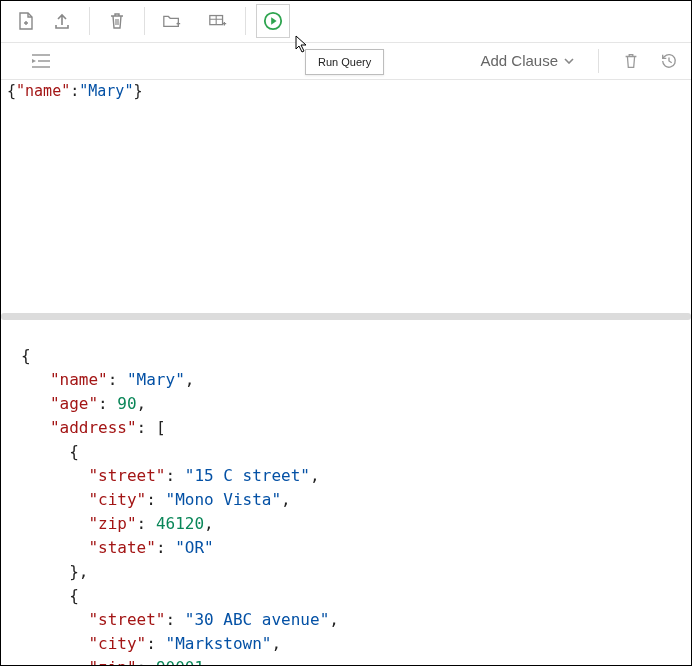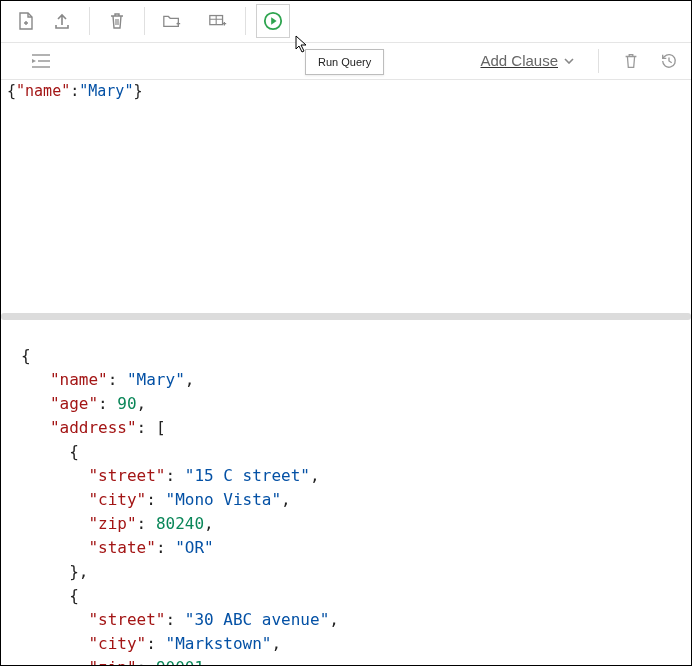--- a/index.html
+++ b/index.html
@@ -74,21 +74,20 @@
     box-shadow: 0 1px 2px rgba(0,0,0,0.08);
     z-index: 10;
   }
   .secondary-bar {
     height: 44px;
     border-bottom: 1px solid #e5e5e5;
     display: flex;
     align-items: center;
     padding: 0 8px 0 26px;
     gap: 10px;
-    text-decoration: underline;
   }
   .secondary-bar .spacer { flex: 1; }
   .add-clause {
     display: flex;
     align-items: center;
     gap: 6px;
     font-size: 15px;
     color: #666;
     cursor: pointer;
     padding: 4px 6px;
@@ -240,21 +239,21 @@
     <div class="divider-bar"></div>
   </div>
 
   <div class="result-pane"><span class="jp">{</span>
    <span class="jk">"name"</span><span class="jp">: </span><span class="js">"Mary"</span><span class="jp">,</span>
    <span class="jk">"age"</span><span class="jp">: </span><span class="jn">90</span><span class="jp">,</span>
    <span class="jk">"address"</span><span class="jp">: [</span>
      <span class="jp">{</span>
        <span class="jk">"street"</span><span class="jp">: </span><span class="js">"15 C street"</span><span class="jp">,</span>
        <span class="jk">"city"</span><span class="jp">: </span><span class="js">"Mono Vista"</span><span class="jp">,</span>
-       <span class="jk">"zip"</span><span class="jp">: </span><span class="jn">80240</span><span class="jp">,</span>
+       <span class="jk">"zip"</span><span class="jp">: </span><span class="jn">46120</span><span class="jp">,</span>
        <span class="jk">"state"</span><span class="jp">: </span><span class="js">"OR"</span>
      <span class="jp">},</span>
      <span class="jp">{</span>
        <span class="jk">"street"</span><span class="jp">: </span><span class="js">"30 ABC avenue"</span><span class="jp">,</span>
        <span class="jk">"city"</span><span class="jp">: </span><span class="js">"Markstown"</span><span class="jp">,</span>
        <span class="jk">"zip"</span><span class="jp">: </span><span class="jn">90001</span><span class="jp">,</span>
        
      </div>
 
 </div>

